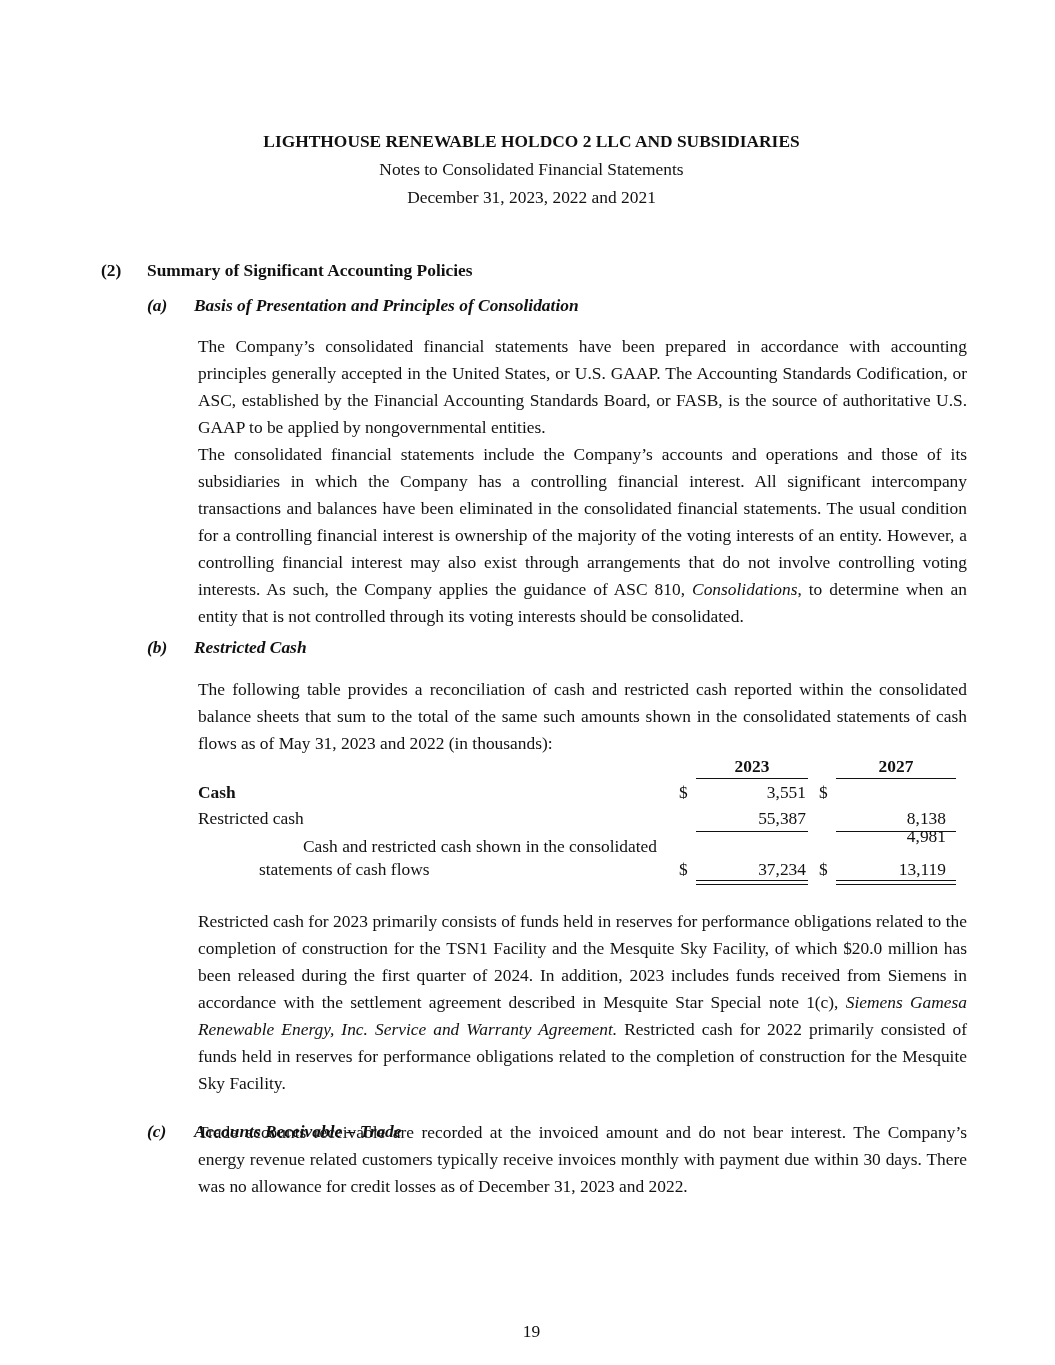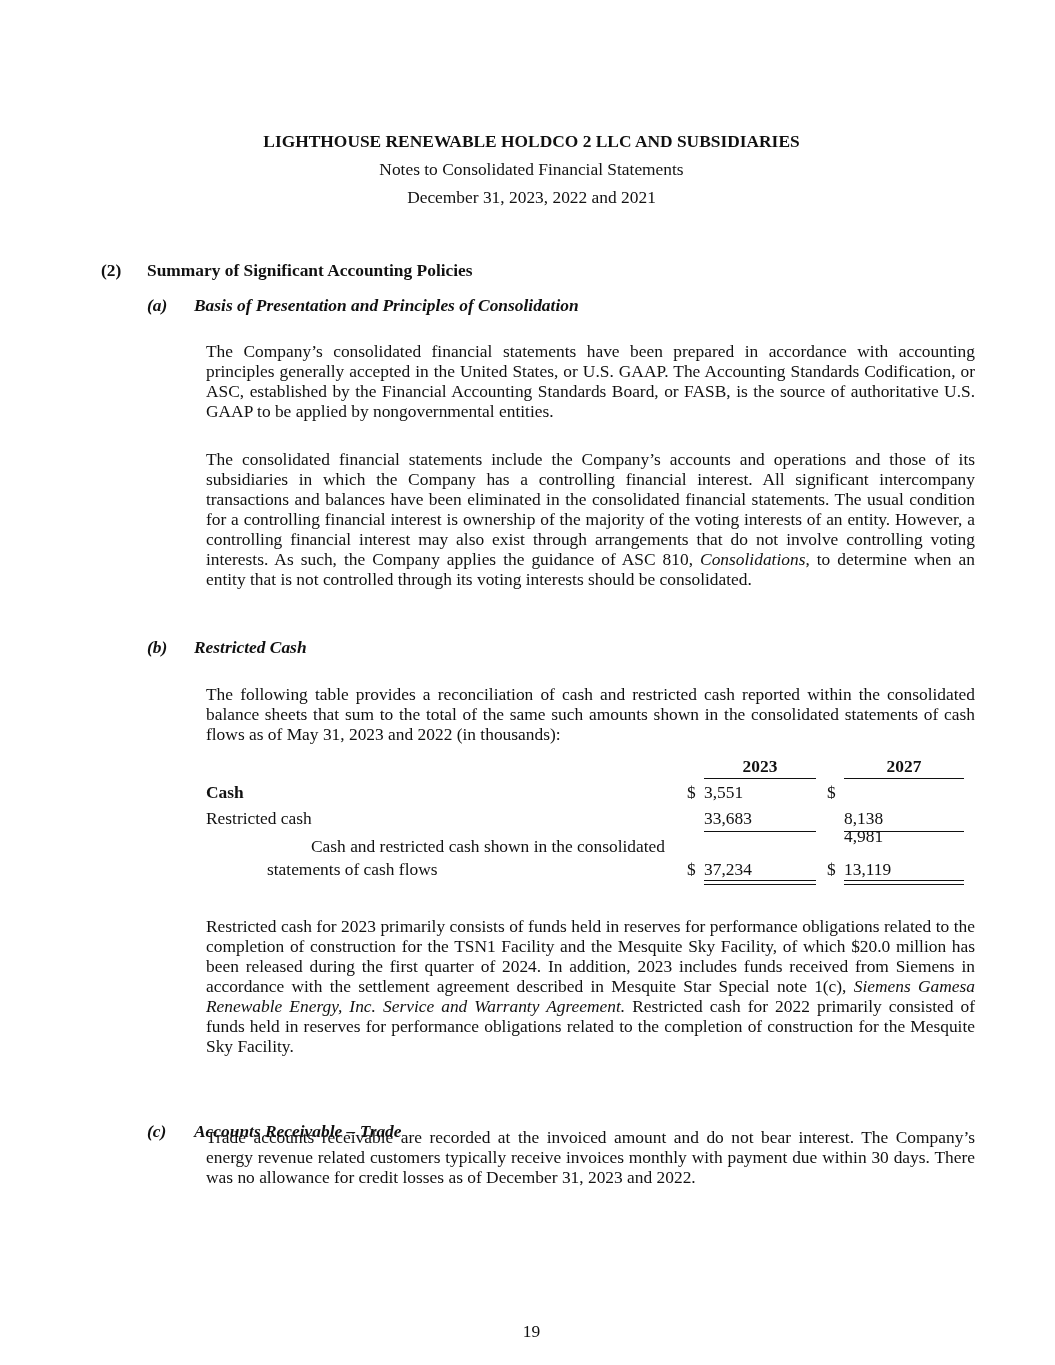--- a/index.html
+++ b/index.html
@@ -9,28 +9,28 @@
   }
   .hdr { position: absolute; left: 0; width: 1063px; text-align: center; }
   .hdr-title { top: 131px; font-weight: bold; }
   .hdr-sub { top: 159px; }
   .hdr-date { top: 187px; }
   .sec { position: absolute; left: 101px; top: 260px; font-weight: bold; }
   .sec .num { display: inline-block; width: 46px; }
   .subhead { position: absolute; left: 147px; font-weight: bold; font-style: italic; }
   .subhead .lt { display: inline-block; width: 47px; }
   .para {
-    position: absolute; left: 194px; width: 769px; line-height: 20px;
-    text-align: justify; margin: 12px;
+    position: absolute; left: 194px; width: 769px; line-height: 27px;
+    text-align: justify; margin: 4px;
   }
-  .tbl { position: absolute; left: 202px; top: 754px; width: 769px; height: 130px; }
+  .tbl { position: absolute; left: 194px; top: 754px; width: 769px; height: 130px; }
   .tbl .cell { position: absolute; }
   .rline { position: absolute; height: 0; border-top: 1.5px solid #111; }
   .dline { position: absolute; height: 3px; border-top: 1.5px solid #111; border-bottom: 1.5px solid #111; }
-  .amt { }
+  .amt { text-align: right; }
   .pagenum { position: absolute; left: 0; width: 1063px; top: 1321px; text-align: center; }
 </style>
 </head>
 <body>
 
 <div class="hdr hdr-title">LIGHTHOUSE RENEWABLE HOLDCO 2 LLC AND SUBSIDIARIES</div>
 <div class="hdr hdr-sub">Notes to Consolidated Financial Statements</div>
 <div class="hdr hdr-date">December 31, 2023, 2022 and 2021</div>
 
 <div class="sec">
@@ -57,21 +57,21 @@
   <div>
     <div class="cell" style="left:4px; top:28px;font-weight:bold;">Cash</div>
     <div class="cell" style="left:485px; top:28px;">$</div>
     <div class="cell amt" style="left:502px; width:110px; top:28px;">3,551</div>
     <div class="cell" style="left:625px; top:28px;">$</div>
     <div class="cell amt" style="left:642px; width:110px; top:28px;margin-top:44px;">4,981</div>
   </div>
 
   <div>
     <div class="cell" style="left:4px; top:54px;">Restricted cash</div>
-    <div class="cell amt" style="left:502px; width:110px; top:54px;">33,683</div>
+    <div class="cell amt" style="left:502px; width:110px; top:54px;">55,387</div>
     <div class="cell amt" style="left:642px; width:110px; top:54px;">8,138</div>
   </div>
   <div class="rline" style="left:502px; width:112px; top:77px;"></div>
   <div class="rline" style="left:642px; width:120px; top:77px;"></div>
 
   <div>
     <div class="cell" style="left:65px; top:82px;margin-left:44px;">Cash and restricted cash shown in the consolidated</div>
     <div class="cell" style="left:65px; top:105px;">statements of cash flows</div>
     <div class="cell" style="left:485px; top:105px;">$</div>
     <div class="cell amt" style="left:502px; width:110px; top:105px;">37,234</div>

